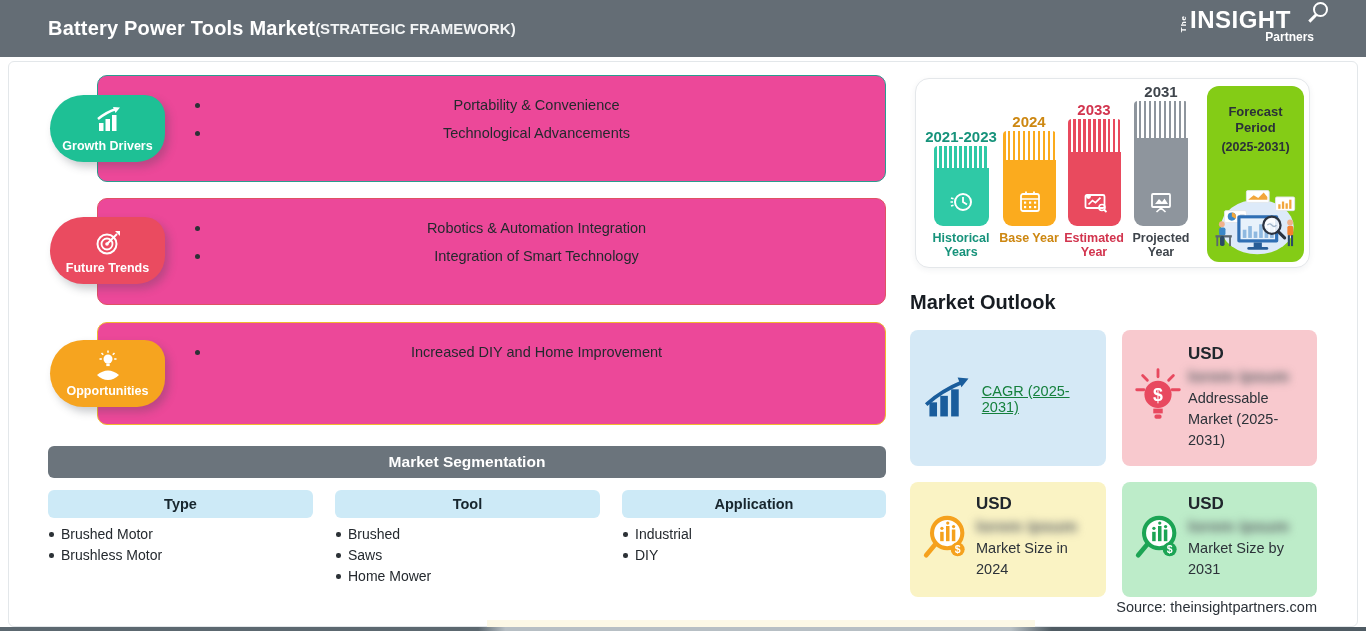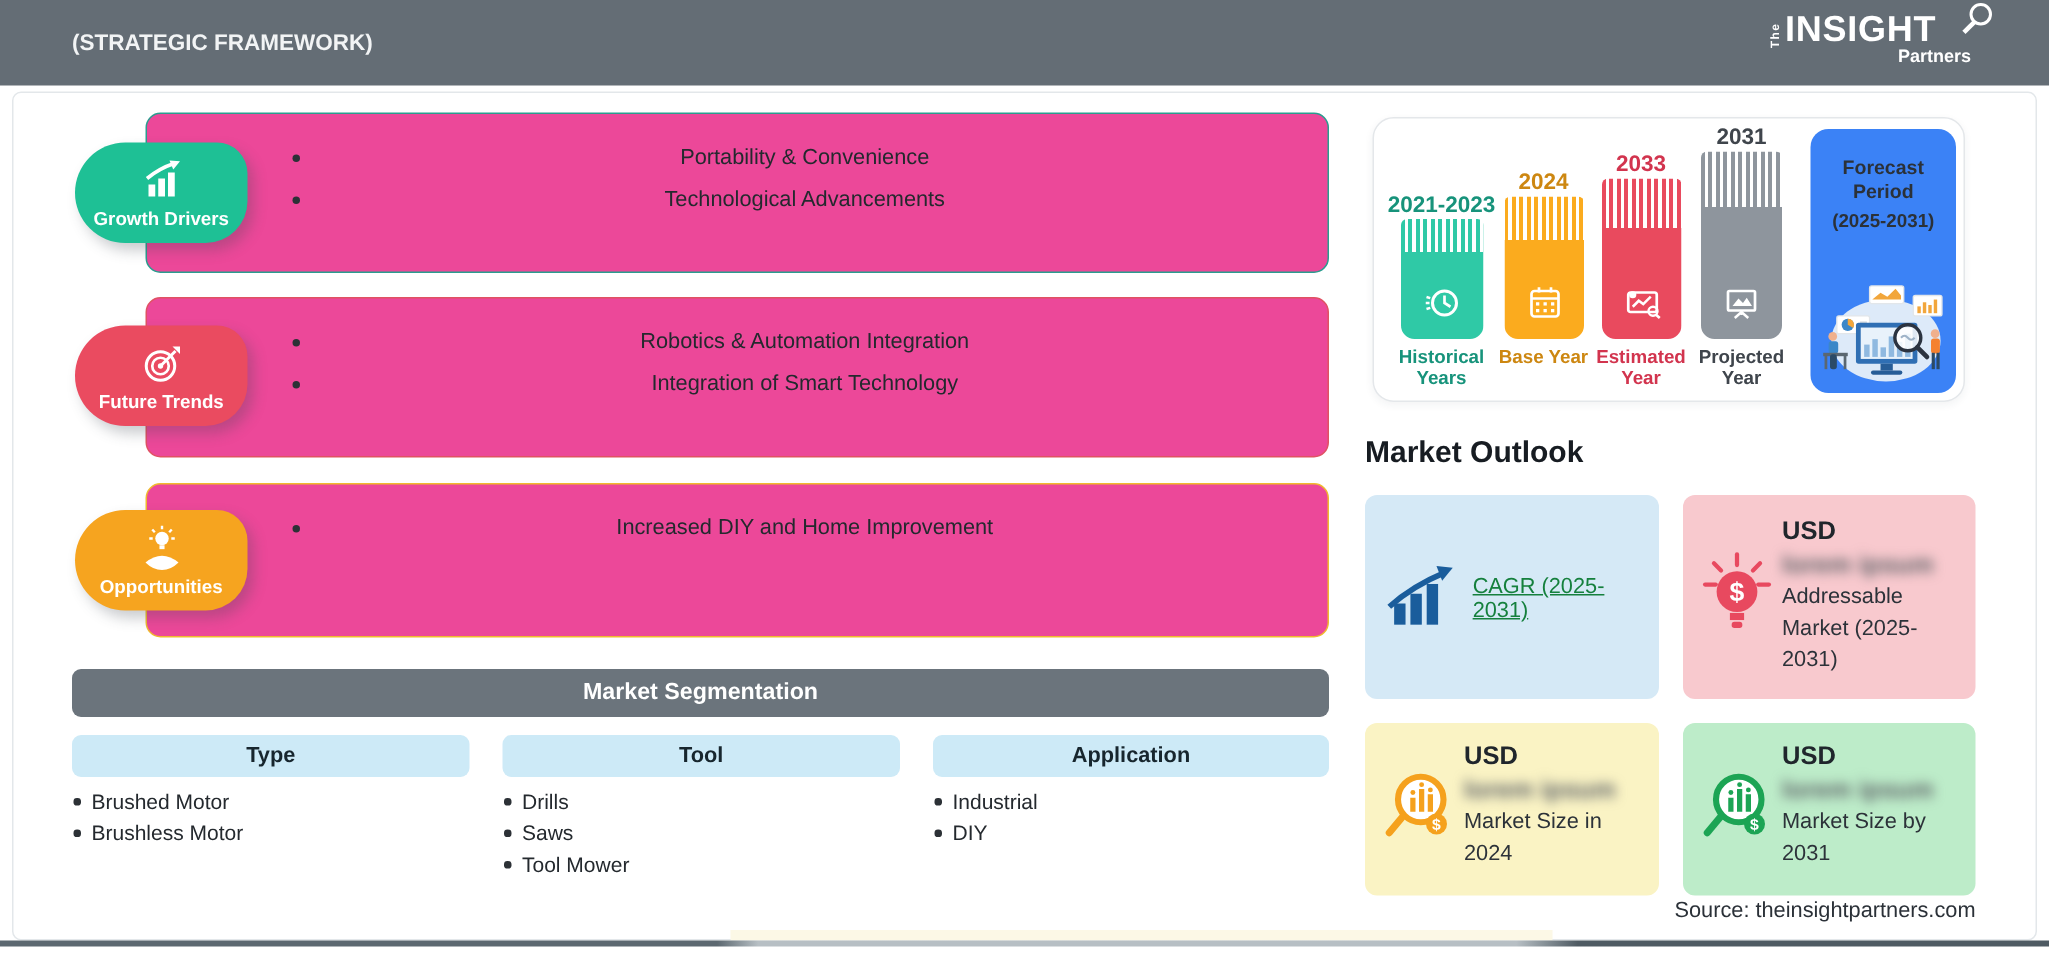--- a/index.html
+++ b/index.html
@@ -73,21 +73,21 @@
   .tl-bar.b2 .stripes { height:33px; background:repeating-linear-gradient(90deg,#e94a5e 0 2.5px,#fff 2.5px 5px); }
   .tl-bar.b2 .solid { background:#e94a5e; }
   .tl-bar.b3 { left:218px; top:22px; width:54px; height:125px; }
   .tl-bar.b3 .stripes { height:37px; background:repeating-linear-gradient(90deg,#8e959d 0 2.5px,#fff 2.5px 5px); }
   .tl-bar.b3 .solid { background:#8e959d; }
   .tl-cap { position:absolute; top:152px; width:74px; text-align:center; font-size:12.5px; font-weight:bold; line-height:14px; }
   .tl-cap.c0 { left:8px;   color:#17937b; }
   .tl-cap.c1 { left:76px;  color:#cd8711; }
   .tl-cap.c2 { left:141px; color:#d2344e; }
   .tl-cap.c3 { left:208px; color:#3f454c; }
-  .forecast { position:absolute; left:291px; top:7px; width:97px; height:176px; background:#3b82f6; border-radius:12px; padding-top:18px; text-align:center; }
+  .forecast { position:absolute; left:291px; top:7px; width:97px; height:176px; background:#84cc16; border-radius:12px; padding-top:18px; text-align:center; }
   .f-title { font-size:13px; font-weight:bold; color:#2b3138; line-height:16px; width:62px; margin:0 auto; }
   .f-range { font-size:12.5px; font-weight:bold; color:#2b3138; margin-top:4px; }
   .f-illus { position:absolute; left:3px; bottom:4px; }
   
   .mo-head { position:absolute; left:910px; top:291px; font-size:20px; font-weight:bold; color:#171c22; }
   .card { position:absolute; border-radius:8px; }
   .card1 { left:910px;  top:330px; width:196px; height:136px; background:#d5e9f6; display:flex; align-items:center; padding-left:14px; }
   .card2 { left:1122px; top:330px; width:195px; height:136px; background:#f8c9ce; }
   .card3 { left:910px;  top:482px; width:196px; height:115px; background:#faf3c4; }
   .card4 { left:1122px; top:482px; width:195px; height:115px; background:#bdecc9; }
@@ -103,20 +103,21 @@
   .source { position:absolute; right:49px; top:599px; font-size:14.5px; color:#2b3138; }
   
   .bottom-cream { position:absolute; left:487px; top:620px; width:548px; height:7px; background:#fcf8e6; }
   .bottom-line { position:absolute; left:0; top:627px; width:1366px; height:4px;
     background:linear-gradient(90deg,#5c6870 0%,#5c6870 35%,#b7bfc4 37%,#b7bfc4 74%,#4f5b63 77%,#4f5b63 100%); }
 </style>
 </head>
 <body>
 
 <div class="header">
+  <span class="title">Battery Power Tools Market</span>
   <span class="subtitle">(STRATEGIC FRAMEWORK)</span>
   <div class="logo">
     <div class="logo-top">
       <span class="logo-the">The</span>
       <span class="logo-insight">INSIGHT</span>
       <span class="logo-lens"></span>
     </div>
     <div class="logo-partners">Partners</div>
   </div>
 </div>
@@ -180,23 +181,23 @@
 
 <div class="seg-bar">Market Segmentation</div>
 <div class="seg-head c0">Type</div>
 <div class="seg-head c1">Tool</div>
 <div class="seg-head c2">Application</div>
 <ul class="seg-list c0">
   <li>Brushed Motor</li>
   <li>Brushless Motor</li>
 </ul>
 <ul class="seg-list c1">
-  <li>Drills</li>
+  <li>Brushed</li>
   <li>Saws</li>
-  <li>Tool Mower</li>
+  <li>Home Mower</li>
 </ul>
 <ul class="seg-list c2">
   <li>Industrial</li>
   <li>DIY</li>
 </ul>
 
 <div class="tl-card">
   <div class="tl-year y0">2021-2023</div>
   <div class="tl-year y1">2024</div>
   <div class="tl-year y2">2033</div>

